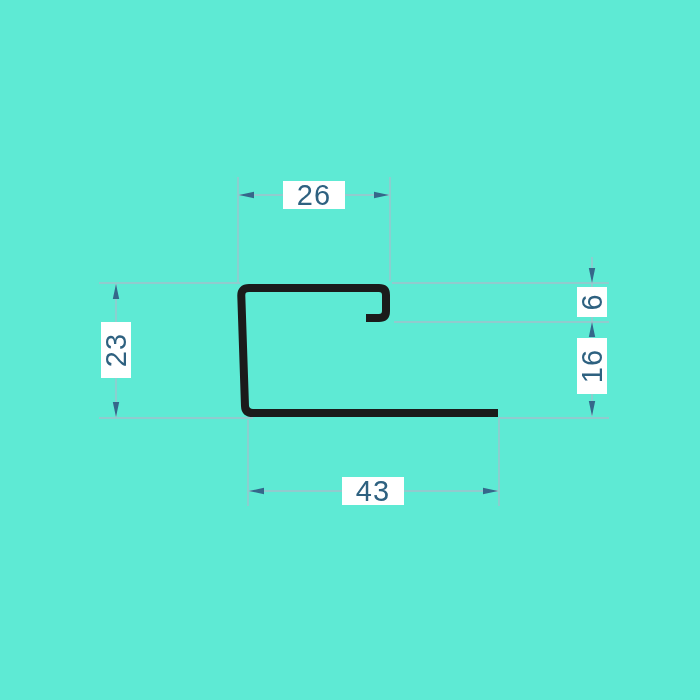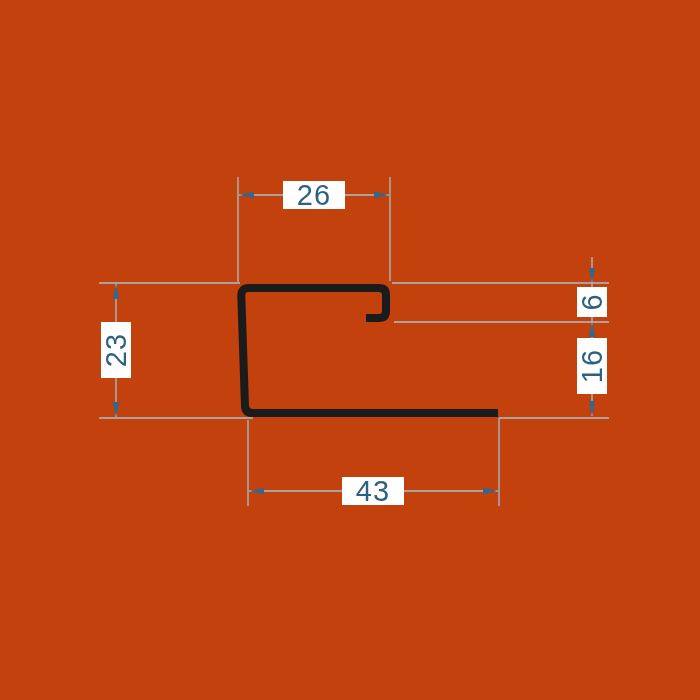--- a/index.html
+++ b/index.html
@@ -4,21 +4,21 @@
 <style>
   html, body {
     margin: 0;
     padding: 0;
     background: #ffffff;
   }
   .canvas {
     position: relative;
     width: 700px;
     height: 700px;
-    background: #c2410c;
+    background: #5eead4;
     overflow: hidden;
   }
   svg { display: block; }
   .ext-line, .dim-line {
     stroke: #a3c0cc;
     stroke-width: 1.3;
     fill: none;
   }
   .arrow {
     fill: #35678a;

